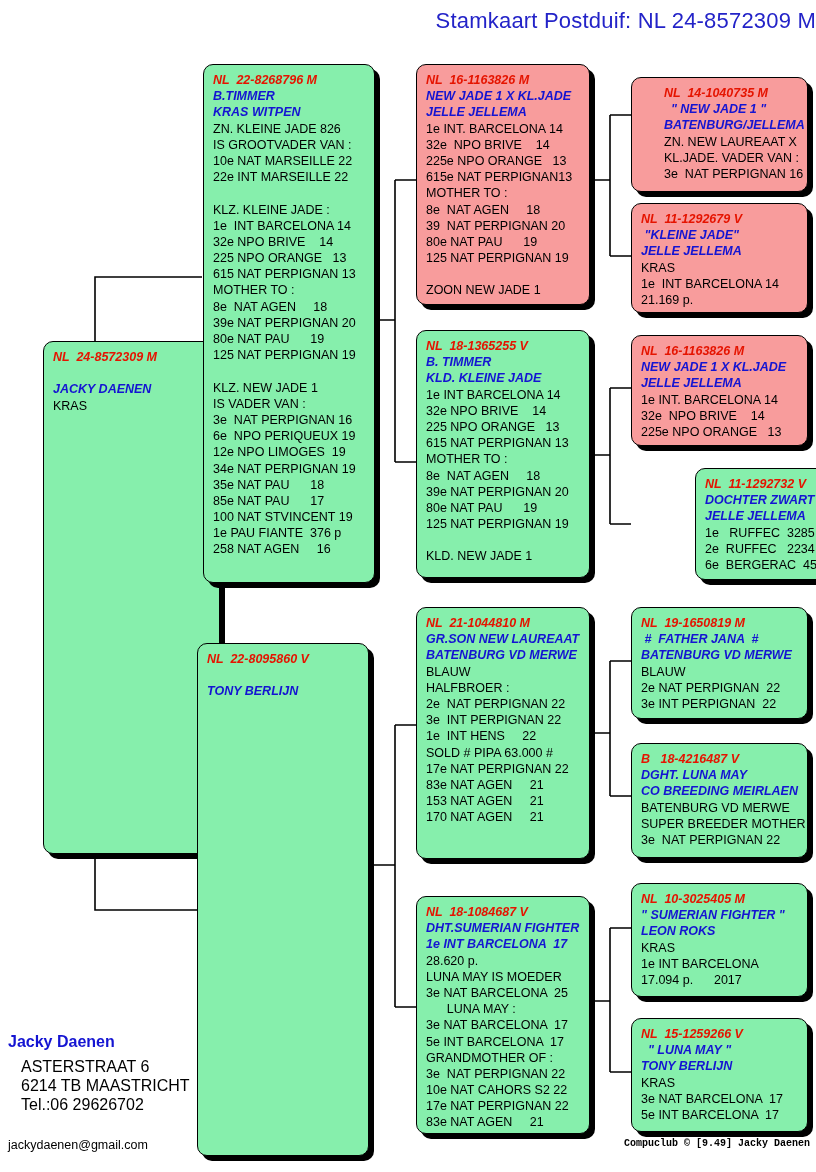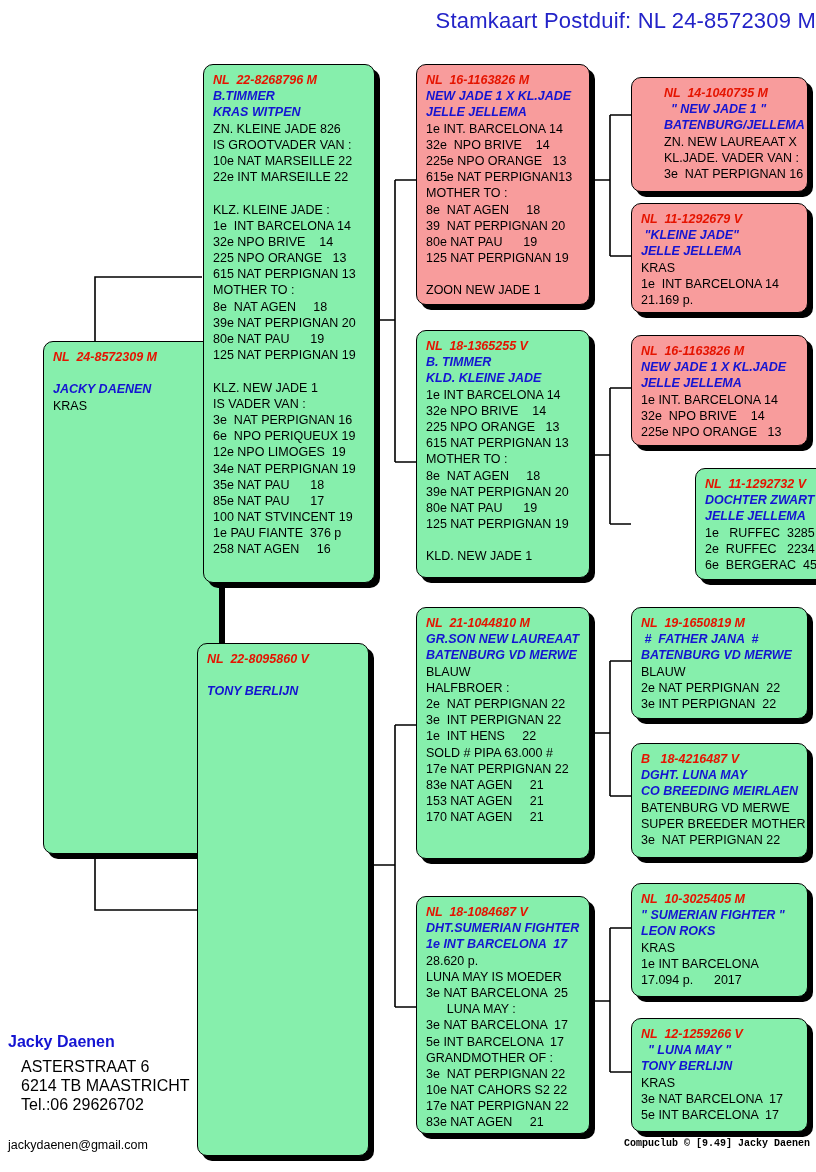--- a/index.html
+++ b/index.html
@@ -210,21 +210,21 @@
   </div>
 <div class="pbox" style="left:631px;top:883px;width:177px;height:114px;">
     <div class="ln s-r">NL  10-3025405 M</div>
     <div class="ln s-b">" SUMERIAN FIGHTER "</div>
     <div class="ln s-b">LEON ROKS</div>
     <div class="ln s-k">KRAS</div>
     <div class="ln s-k">1e INT BARCELONA</div>
     <div class="ln s-k">17.094 p.      2017</div>
   </div>
 <div class="pbox" style="left:631px;top:1018px;width:177px;height:114px;">
-    <div class="ln s-r">NL  12-1259266 V</div>
+    <div class="ln s-r">NL  15-1259266 V</div>
     <div class="ln s-b">  " LUNA MAY "</div>
     <div class="ln s-b">TONY BERLIJN</div>
     <div class="ln s-k">KRAS</div>
     <div class="ln s-k">3e NAT BARCELONA  17</div>
     <div class="ln s-k">5e INT BARCELONA  17</div>
   </div>
 
 <div class="owner">
   <div class="oname">Jacky Daenen</div>
   <div class="oline">ASTERSTRAAT  6</div>

